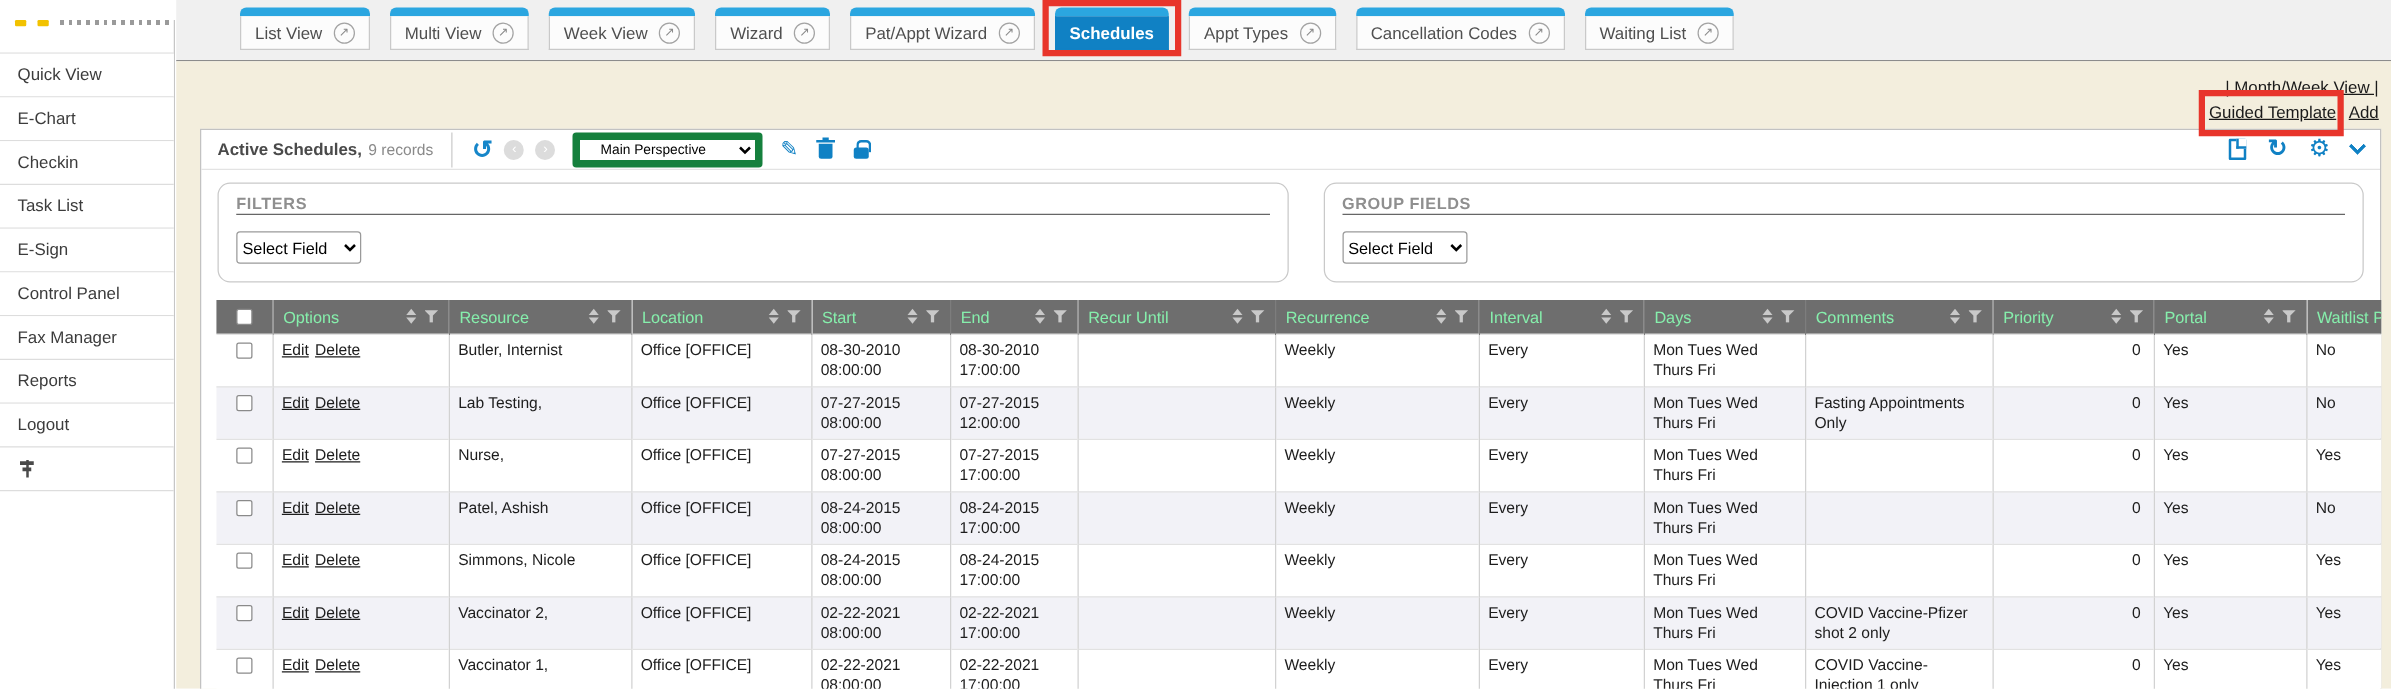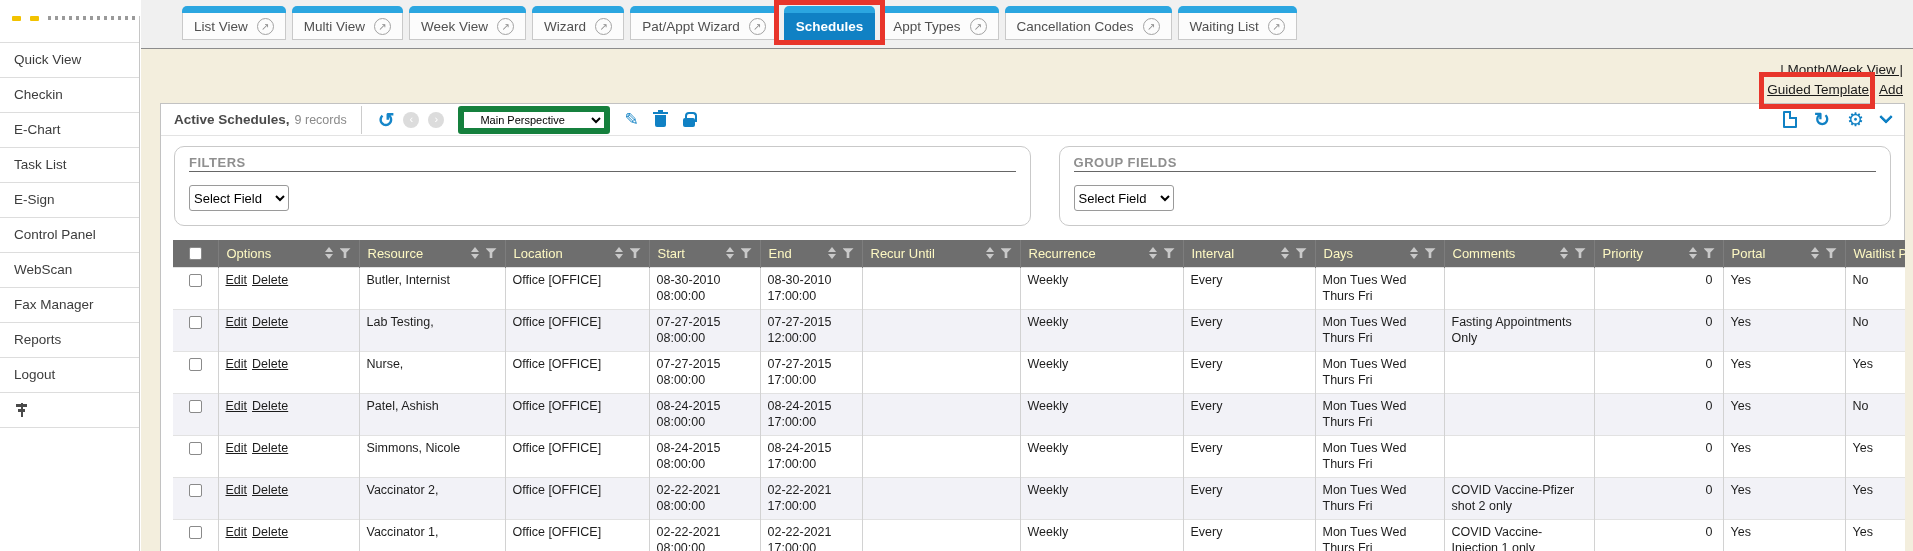--- a/index.html
+++ b/index.html
@@ -16,21 +16,21 @@
   .side-pin-row { height:35px; border-bottom:1px solid #ddd; display:flex; align-items:center; padding-left:16px; }
   .pin-icon { position:relative; width:11px; height:14px; }
   .pin-icon i { position:absolute; background:#4a4a4a; display:block; }
   .pin-stem { left:4.5px; top:0; width:2px; height:14px; }
   .pin-bar1 { left:0; top:1px; width:11px; height:2.5px; }
   .pin-bar2 { left:2px; top:6px; width:7px; height:2.5px; }
 
   
   .main { position:absolute; left:141px; top:0; right:0; height:551px; }
   .tabstrip { height:49px; background:#f0f0f0; border-bottom:1px solid #8c8c8c; display:flex; align-items:flex-start; padding:6px 0 0 41px; gap:6px; position:relative; }
-  .tab { position:relative; cursor:pointer; }
+  .tab { position:relative; cursor:pointer;margin-left:10px; }
   .tab-bar { height:7px; background:#2ba6e0; border-radius:5px 5px 0 0; }
   .tab-body { display:flex; align-items:center; gap:9px; padding:0 11px; height:27px; background:#fcfcfc; border:1px solid #c9c9c9; border-top:none; font-size:13.5px; color:#4f4f4f; white-space:nowrap; }
   .tab.active .tab-body { background:#1081c4; border-color:#1081c4; color:#fff; font-weight:bold; }
   .tab-arrow-icon { width:17px; height:17px; border:1px solid #a3a3a3; border-radius:50%; color:#8a8a8a; font-size:10px; line-height:15px; text-align:center; flex:0 0 auto; }
 
   .content { position:absolute; top:49px; left:0; right:0; bottom:0; background:#f3eedd; }
 
   
   .quick-links { position:absolute; top:11px; right:10px; text-align:right; font-size:13.5px; line-height:20px; z-index:4; }
   .quick-links a { color:#1a1a1a; text-decoration:underline; cursor:pointer; }
@@ -66,21 +66,21 @@
   .fs-filters { flex:1.03; }
   .fs-group { flex:1; }
   .fs-label { font-size:13px; font-weight:bold; color:#8f8f8f; letter-spacing:.5px; padding-bottom:1px; border-bottom:1px solid #666; }
   .fs-select { margin-top:13px; width:100px; height:26px; font-size:13px; font-family:"Liberation Sans",sans-serif; border:1px solid #9a9a9a; border-radius:3px; background:#fff; }
 
   
   .table-wrap { margin:14px 0 0 12px; margin-right:-1px; overflow:hidden; }
   table { border-collapse:collapse; table-layout:fixed; width:1760px; font-size:12.5px; color:#1d1d1d; }
   thead th { background:#6e6e6e; height:27px; padding:0 8px; border-right:1px solid #7d7d7d; overflow:hidden; }
   .th-inner { display:flex; align-items:center; justify-content:space-between; gap:4px; }
-  .th-label { color:#fef9c3; font-size:13px; font-weight:normal; white-space:nowrap; }
+  .th-label { color:#86efac; font-size:13px; font-weight:normal; white-space:nowrap; }
   .th-icons { display:flex; align-items:center; gap:7px; flex:0 0 auto; }
   .sort-icon { display:inline-flex; flex-direction:column; gap:2px; cursor:pointer; }
   .sort-icon::before { content:''; border-left:4px solid transparent; border-right:4px solid transparent; border-bottom:5px solid #c9c9c9; }
   .sort-icon::after  { content:''; border-left:4px solid transparent; border-right:4px solid transparent; border-top:5px solid #c9c9c9; }
   .funnel-icon { width:11px; height:10px; background:#c9c9c9; clip-path:polygon(0 0,100% 0,62% 42%,62% 100%,38% 100%,38% 42%); cursor:pointer; }
   .cb { display:inline-block; width:13px; height:13px; background:#fff; border:1px solid #8a8a8a; border-radius:2px; vertical-align:middle; cursor:pointer; }
   th.cb-col, td.cb-col { text-align:center; }
   tbody td { border-right:1px solid #d2d2d2; border-top:1px solid #e2e2e2; padding:4.5px 7px; vertical-align:top; line-height:16px; background-clip:padding-box; }
   tbody tr:nth-child(even) td { background-color:#f2f2f7; }
   tbody tr:nth-child(odd) td { background-color:#fff; }
@@ -93,26 +93,25 @@
 <body>
 
 <div class="sidebar">
   <div class="side-logo">
     <span class="logo-mark" style="left:12px;width:9px;"></span>
     <span class="logo-mark" style="left:30px;width:9px;"></span>
     <span class="logo-dashes"></span>
   </div>
   <div id="sidebar-list">
       <div class="side-item"><span>Quick View</span></div>
+      <div class="side-item"><span>E-Chart</span></div>
       <div class="side-item"><span>Checkin</span></div>
-      <div class="side-item"><span>E-Chart</span></div>
       <div class="side-item"><span>Task List</span></div>
       <div class="side-item"><span>E-Sign</span></div>
       <div class="side-item"><span>Control Panel</span></div>
-      <div class="side-item"><span>WebScan</span></div>
       <div class="side-item"><span>Fax Manager</span></div>
       <div class="side-item"><span>Reports</span></div>
       <div class="side-item"><span>Logout</span></div>
     </div>
   <div class="side-pin-row">
     <span class="pin-icon">
         <i class="pin-bar1"></i>
         <i class="pin-bar2"></i>
         <i class="pin-stem"></i>
       </span>

